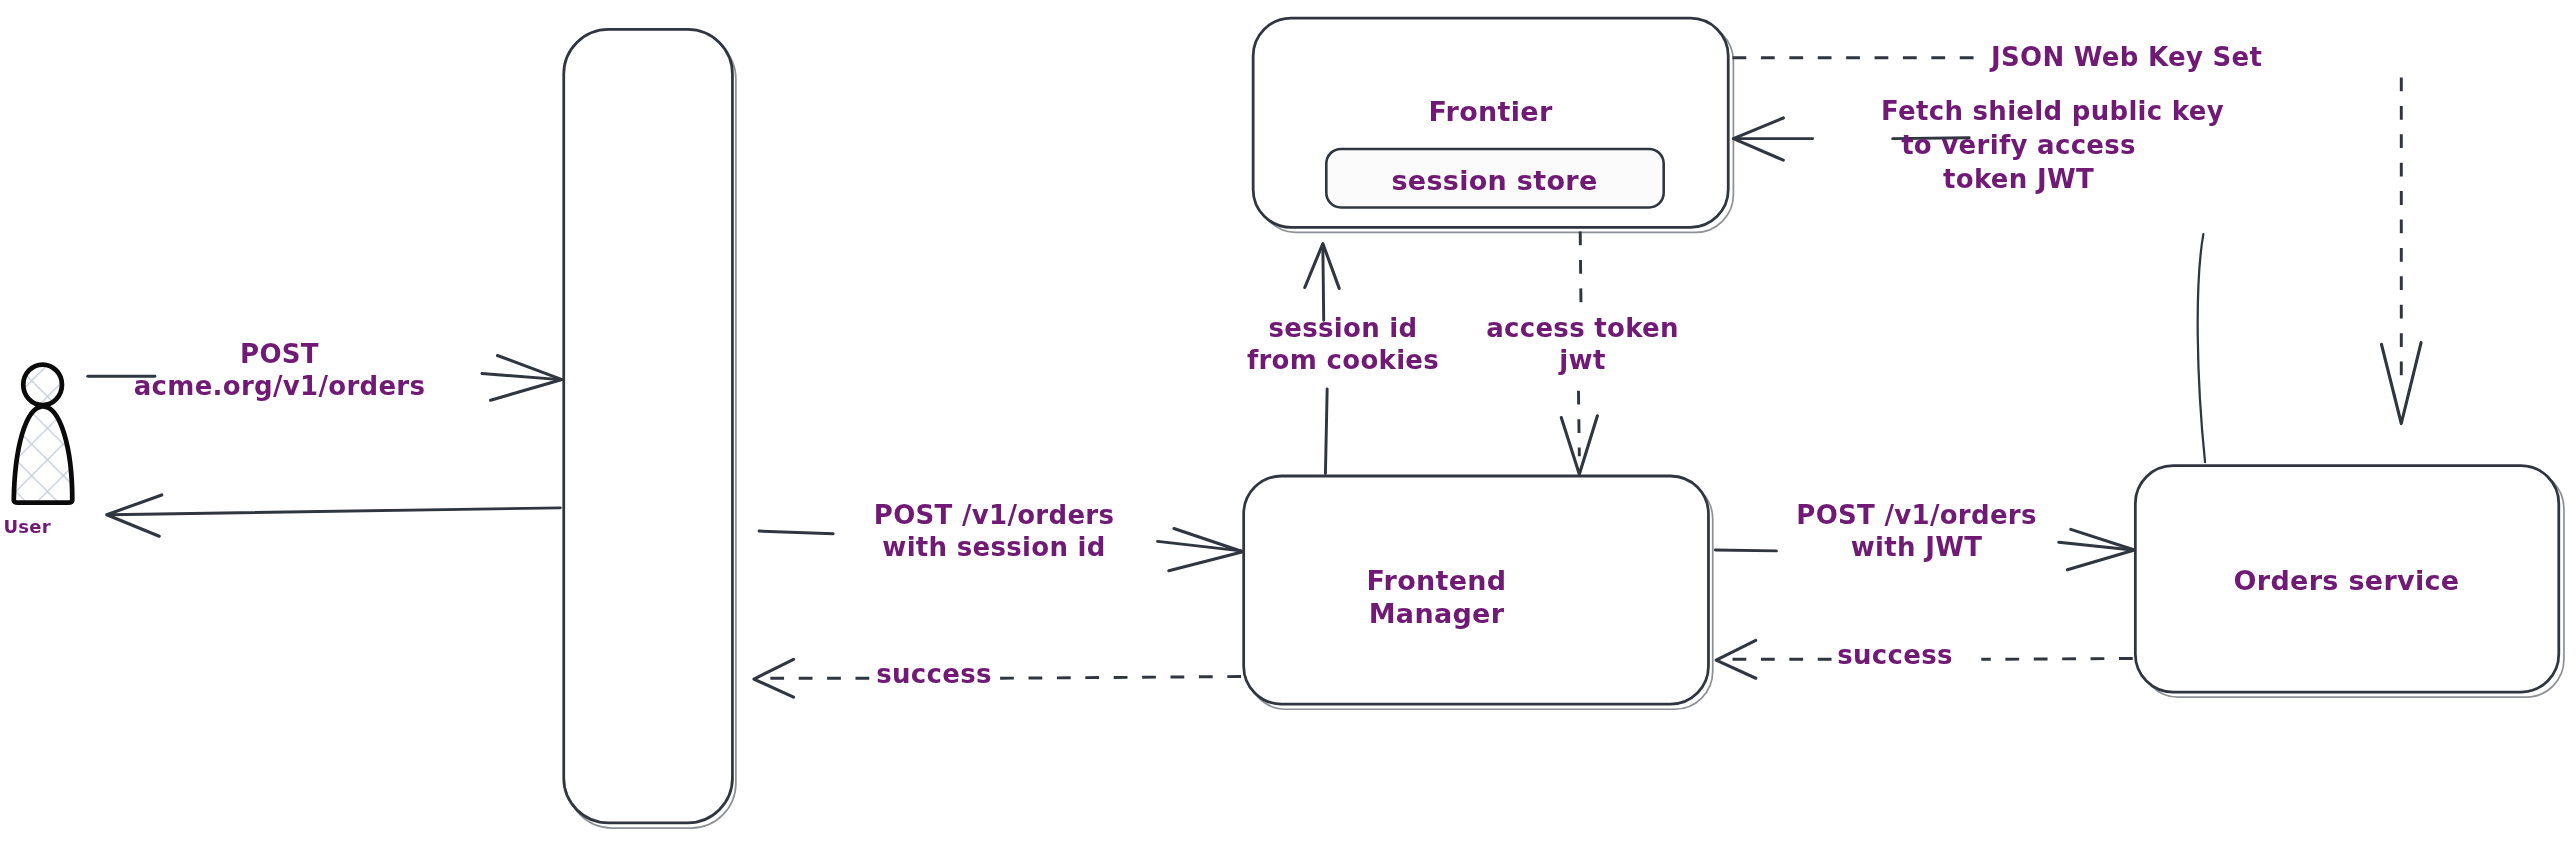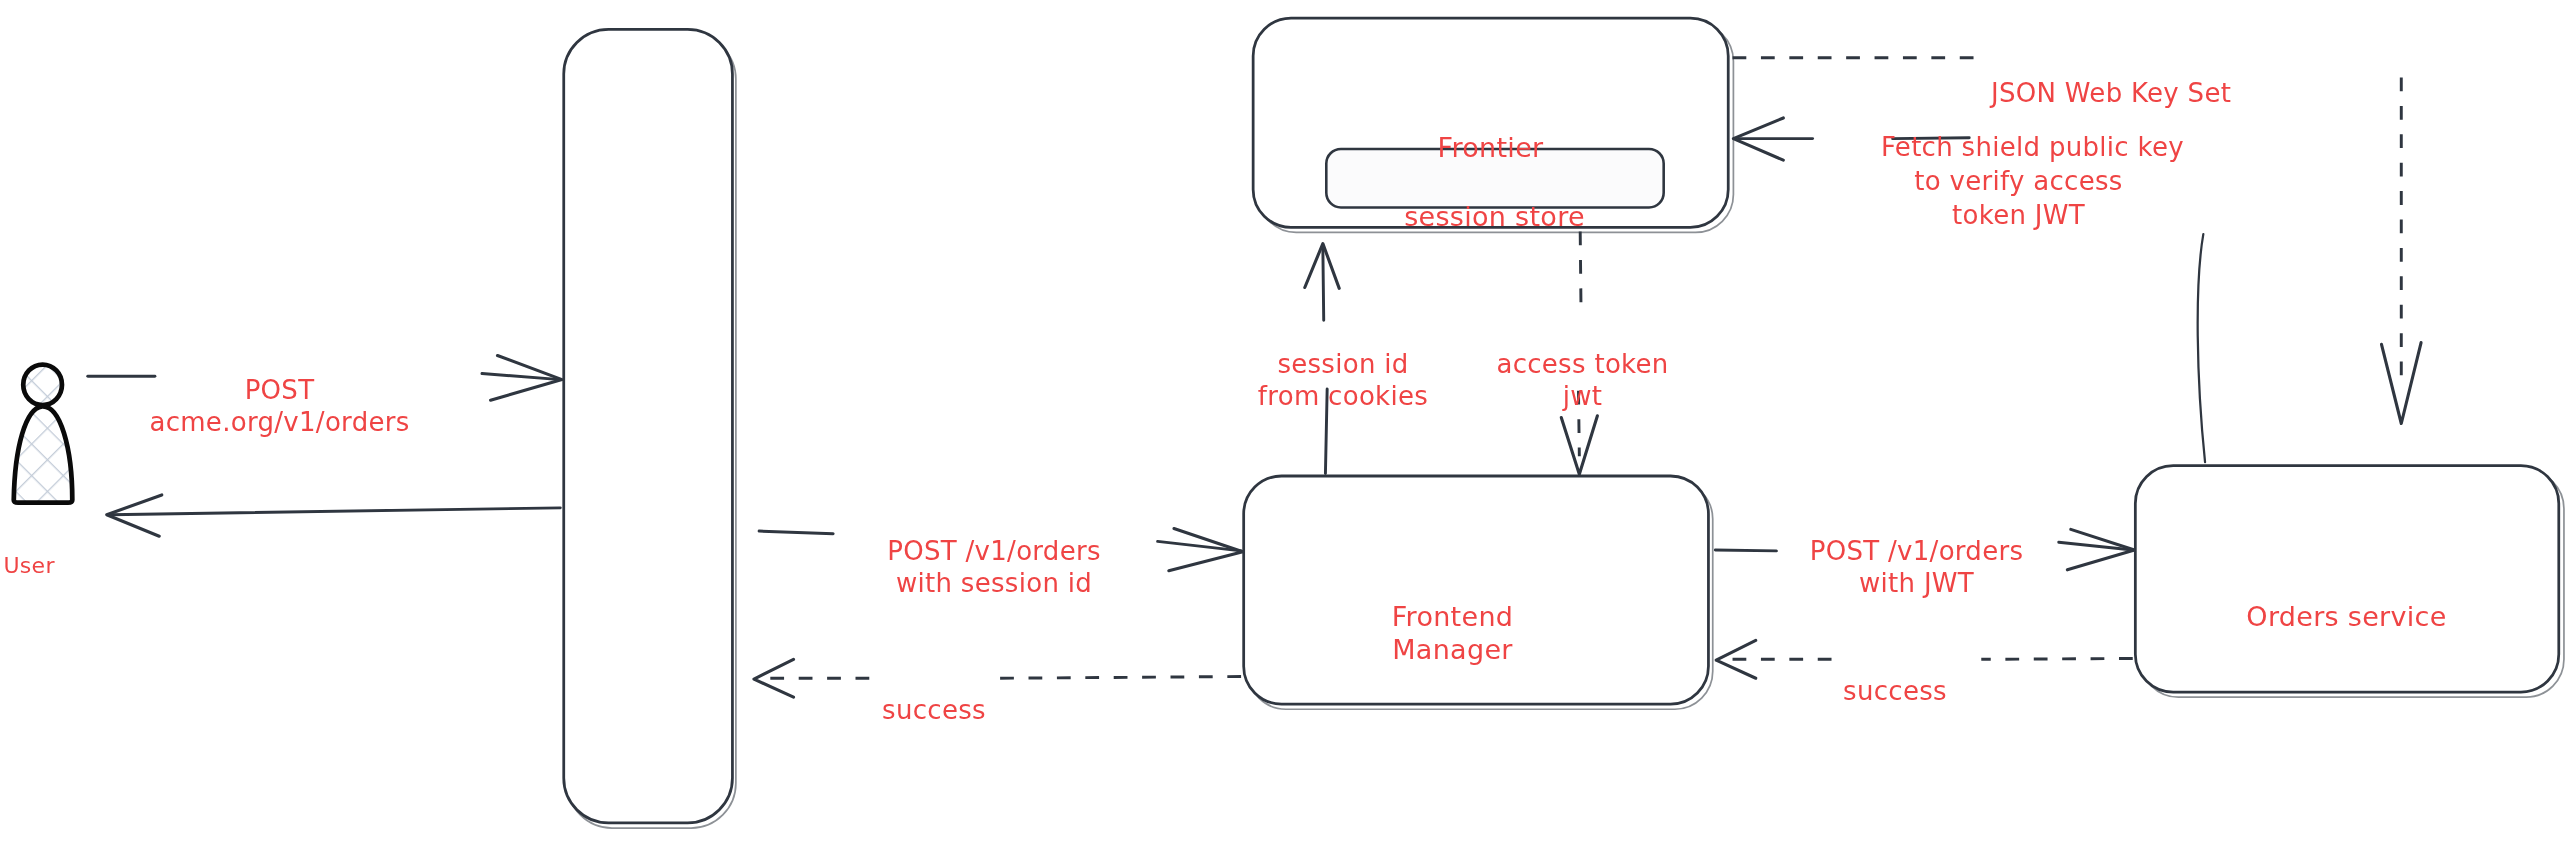--- a/index.html
+++ b/index.html
@@ -71,29 +71,28 @@
     stroke-linejoin: round;
   }
   .person-stroke {
     stroke: #0a0a0a;
     stroke-width: 5.5;
     fill: url(#hatchfill);
     stroke-linejoin: round;
   }
   .dlabel {
     position: absolute;
-    color: #ef4444;
+    color: #701a75;
     font-family: "DejaVu Sans", sans-serif;
-    font-weight: 400;
+    font-weight: 700;
     line-height: 1.24;
     white-space: pre;
     text-align: center;
     letter-spacing: 0.3px;
     pointer-events: auto;
-    margin-top: 36px;
   }
   .node-label {
     font-size: 27px;
     text-align: center;
   }
   .edge-label {
     font-size: 26px;
     text-align: center;
   }
   .small-label {
@@ -200,28 +199,28 @@
     </g>
 
     <g>
       <path class="edge-dashed" d="M2013 67 L2310 67"></path>
       <path class="edge-dashed" d="M2790 90 L2790 440"></path>
       <path class="arrowhead" d="M2767 400 L2790 492 L2813 398"></path>
     </g>
 
   </svg>
 
-  <div class="dlabel small-label" style="left:3.4px; top:516px; width:95px; text-align:left; font-size:22px;">User</div>
+  <div class="dlabel small-label" style="left:3.4px; top:516px; width:95px; text-align:left; font-size:18px;">User</div>
 
 
   <div class="dlabel node-label" style="left:1253px; top:95px; width:475px;">Frontier</div>
 
   <div class="dlabel node-label" style="left:1326px; top:164px; width:337px;">session store</div>
 
-  <div class="dlabel node-label" style="left:1244px; top:564px; width:385px;padding-left:16px;">Frontend
+  <div class="dlabel node-label" style="left:1244px; top:564px; width:385px;">Frontend
 Manager</div>
 
   <div class="dlabel node-label" style="left:2135px; top:564px; width:423px;">Orders service</div>
 
   <div class="dlabel edge-label" style="left:77px; top:338px; width:405px;text-align:center;">POST
 acme.org/v1/orders</div>
 
   <div class="dlabel edge-label" style="left:826px; top:499px; width:336px;">POST /v1/orders
 with session id</div>
 

